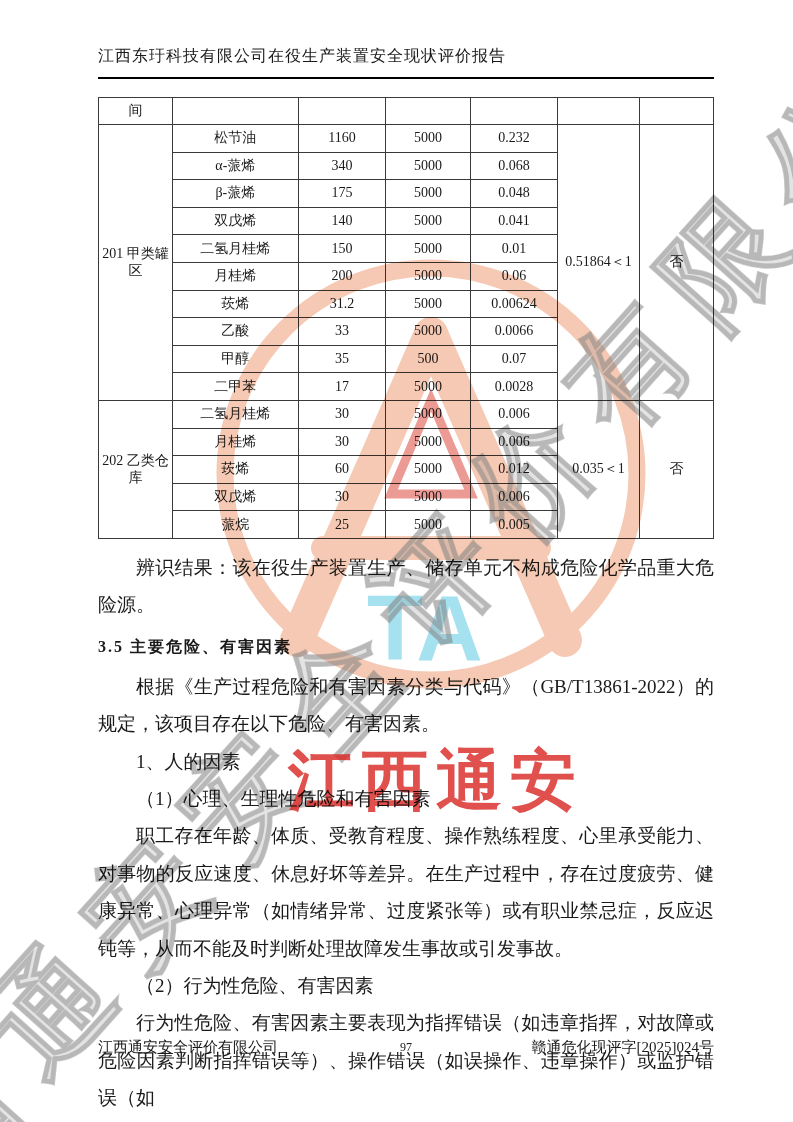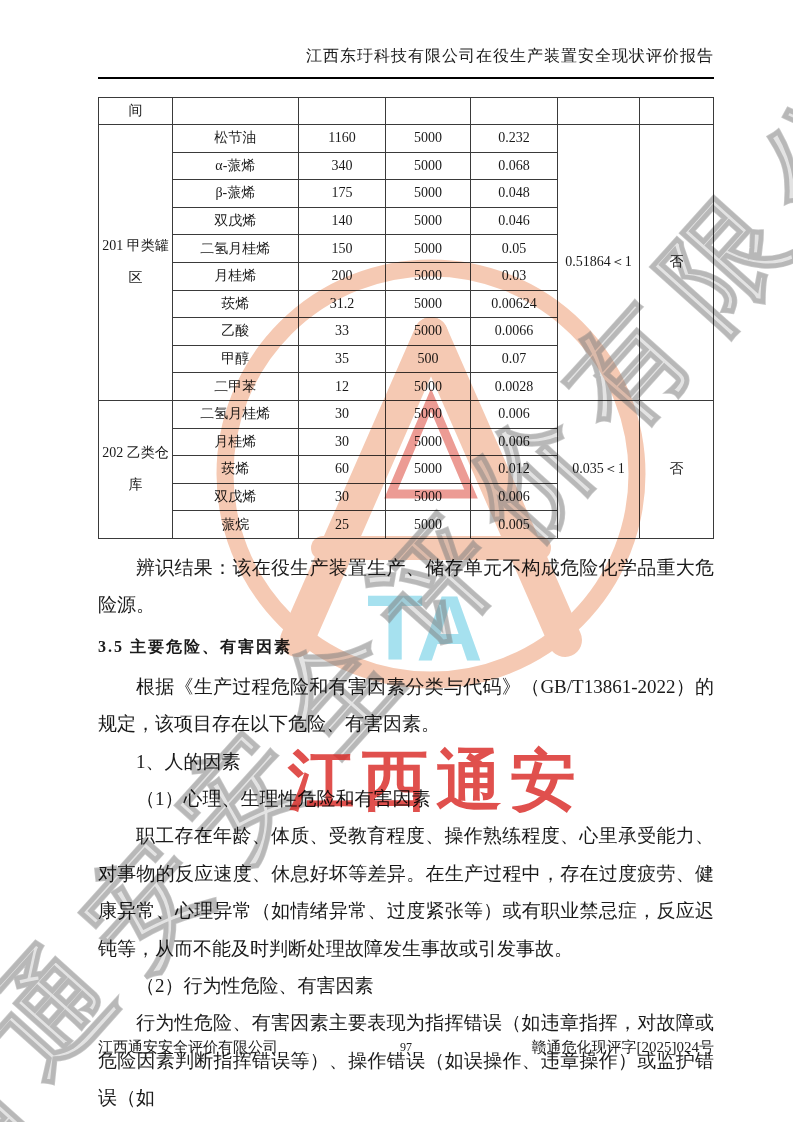--- a/index.html
+++ b/index.html
@@ -13,21 +13,21 @@
     color:#1a1a1a;
   }
   
   .content{
     position:absolute;
     left:98px;top:46px;
     width:616px;
     z-index:1;
   }
   .doc-header{
-    text-align:right;
+    text-align:left;
     font-size:16px;
     padding-bottom:10px;
     border-bottom:2px solid #000;
     letter-spacing:1px;
   }
   
   table.hazard{
     border-collapse:collapse;
     width:616px;
     margin-top:18px;
@@ -36,21 +36,21 @@
   }
   table.hazard td{
     border:1px solid #3a3a3a;
     text-align:center;
     vertical-align:middle;
     padding:0 2px;
     overflow:hidden;
   }
   tr.t-header-row td{height:26px;}
   tr.t-row td{height:26.6px;}
-  td.area-cell{line-height:32px;}
+  td.area-cell{line-height:17px;}
   
   .bodytext{font-size:19px;line-height:37.4px;text-align:justify;}
   .para{ text-indent:2em; margin:0;}
   .para-first{margin-top:10px;}
   .h35{
     font-size:16px;
     font-weight:bold;
     margin:6px 0 4px 0;
     line-height:34px;
     text-indent:0;
@@ -150,33 +150,33 @@
           <tr class="t-row">
             <td>β-蒎烯</td>
             <td>175</td>
             <td>5000</td>
             <td>0.048</td>
           </tr>
           <tr class="t-row">
             <td>双戊烯</td>
             <td>140</td>
             <td>5000</td>
-            <td>0.046</td>
+            <td>0.041</td>
           </tr>
           <tr class="t-row">
             <td>二氢月桂烯</td>
             <td>150</td>
             <td>5000</td>
-            <td>0.05</td>
+            <td>0.01</td>
           </tr>
           <tr class="t-row">
             <td>月桂烯</td>
             <td>200</td>
             <td>5000</td>
-            <td>0.03</td>
+            <td>0.06</td>
           </tr>
           <tr class="t-row">
             <td>莰烯</td>
             <td>31.2</td>
             <td>5000</td>
             <td>0.00624</td>
           </tr>
           <tr class="t-row">
             <td>乙酸</td>
             <td>33</td>
@@ -184,21 +184,21 @@
             <td>0.0066</td>
           </tr>
           <tr class="t-row">
             <td>甲醇</td>
             <td>35</td>
             <td>500</td>
             <td>0.07</td>
           </tr>
           <tr class="t-row">
             <td>二甲苯</td>
-            <td>12</td>
+            <td>17</td>
             <td>5000</td>
             <td>0.0028</td>
           </tr>
           <tr class="t-row">
             <td rowspan="5" class="area-cell">202 乙类仓库</td>
             <td>二氢月桂烯</td>
             <td>30</td>
             <td>5000</td>
             <td>0.006</td>
             <td rowspan="5">0.035＜1</td>

